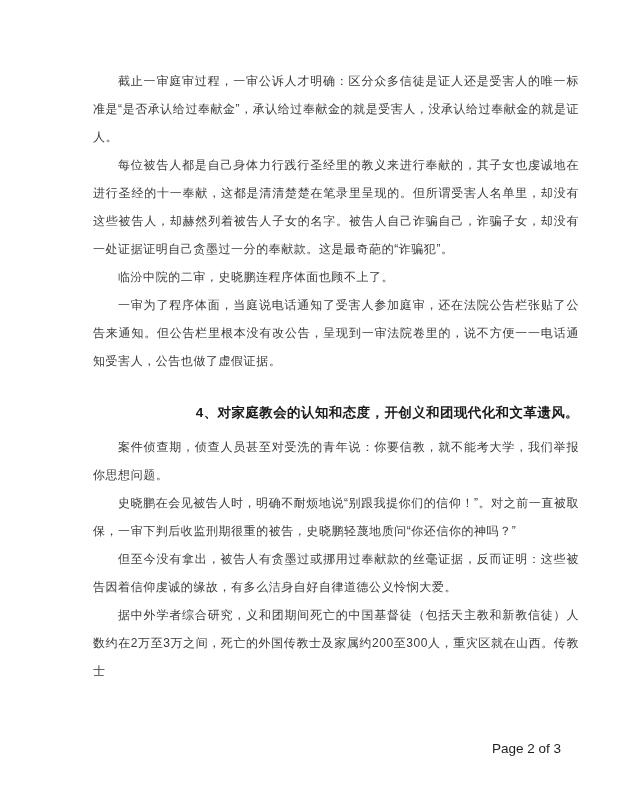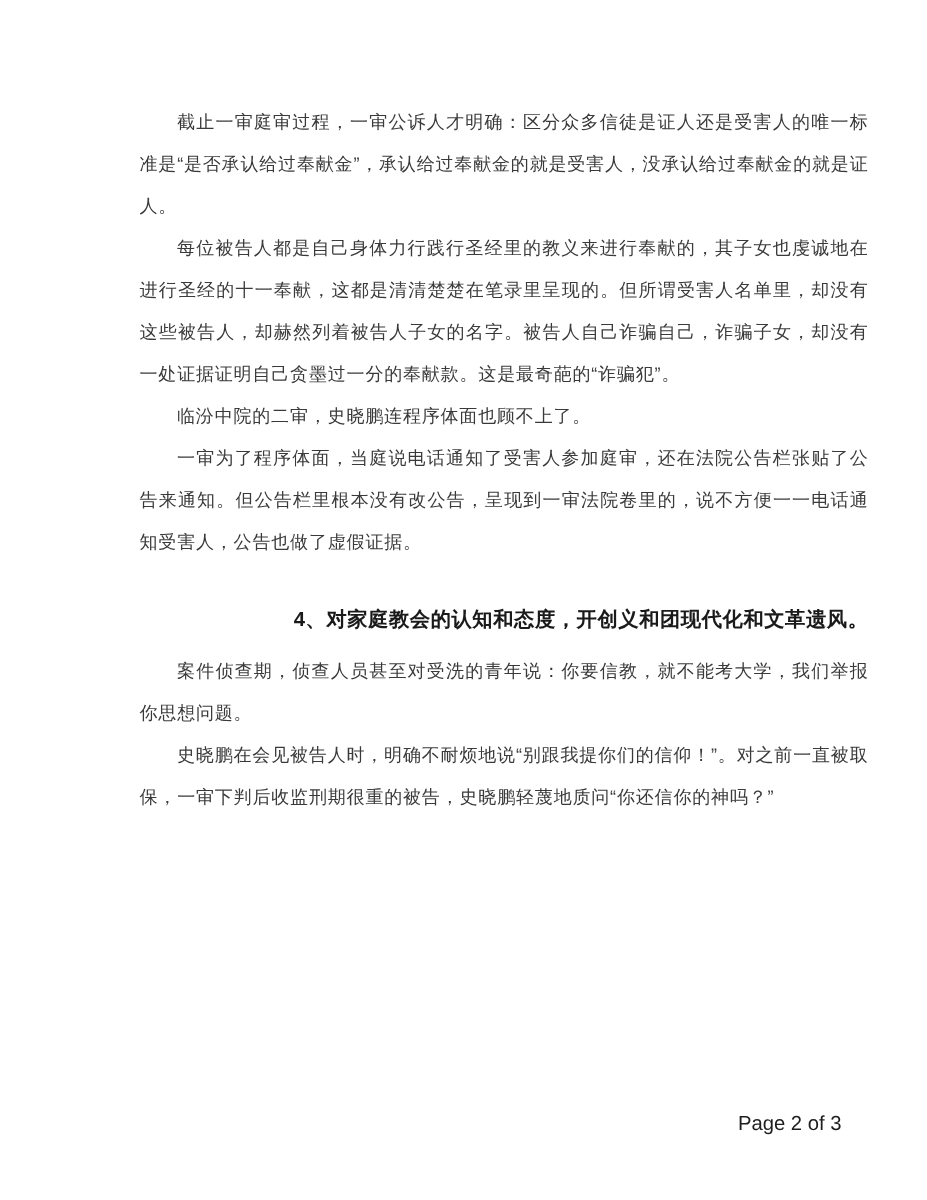--- a/index.html
+++ b/index.html
@@ -78,20 +78,22 @@
   <div class="doc-body">
     <p class="para">截止一审庭审过程，一审公诉人才明确：区分众多信徒是证人还是受害人的唯一标准是“是否承认给过奉献金”，承认给过奉献金的就是受害人，没承认给过奉献金的就是证人。</p>
     <p class="para">每位被告人都是自己身体力行践行圣经里的教义来进行奉献的，其子女也虔诚地在进行圣经的十一奉献，这都是清清楚楚在笔录里呈现的。但所谓受害人名单里，却没有这些被告人，却赫然列着被告人子女的名字。被告人自己诈骗自己，诈骗子女，却没有一处证据证明自己贪墨过一分的奉献款。这是最奇葩的“诈骗犯”。</p>
     <p class="para">临汾中院的二审，史晓鹏连程序体面也顾不上了。</p>
     <p class="para">一审为了程序体面，当庭说电话通知了受害人参加庭审，还在法院公告栏张贴了公告来通知。但公告栏里根本没有改公告，呈现到一审法院卷里的，说不方便一一电话通知受害人，公告也做了虚假证据。</p>
 
     <h4 class="section-heading">4、对家庭教会的认知和态度，开创义和团现代化和文革遗风。</h4>
 
     <p class="para">案件侦查期，侦查人员甚至对受洗的青年说：你要信教，就不能考大学，我们举报你思想问题。</p>
     <p class="para">史晓鹏在会见被告人时，明确不耐烦地说“别跟我提你们的信仰！”。对之前一直被取保，一审下判后收监刑期很重的被告，史晓鹏轻蔑地质问“你还信你的神吗？”</p>
+    <p class="para">但至今没有拿出，被告人有贪墨过或挪用过奉献款的丝毫证据，反而证明：这些被告因着信仰虔诚的缘故，有多么洁身自好自律道德公义怜悯大爱。</p>
+    <p class="para">据中外学者综合研究，义和团期间死亡的中国基督徒（包括天主教和新教信徒）人数约在2万至3万之间，死亡的外国传教士及家属约200至300人，重灾区就在山西。传教士</p>
   </div>
 
   <div class="page-number">Page 2 of 3</div>
 
   <div class="watermark">
     <span class="wm-icon">
       <svg viewBox="0 0 50 42" width="25" height="21" aria-hidden="true">
         <path fill="#b5b5b5" d="M19 2C9.6 2 2 8.3 2 16.1c0 4.5 2.5 8.5 6.5 11.1l-1.6 5.2 5.8-3.1c1.9.6 4.1 1 6.3 1 .5 0 1.1 0 1.6-.1-.4-1.2-.6-2.4-.6-3.7 0-7.4 7.2-13.4 16.1-13.4h.5C34.9 6.6 27.6 2 19 2z"></path>
         <path fill="#b5b5b5" d="M36 15.5c-7.7 0-14 5.2-14 11.7S28.3 38.9 36 38.9c1.7 0 3.4-.3 4.9-.8l4.8 2.6-1.4-4.4c3.3-2.1 5.7-5.5 5.7-9.1 0-6.5-6.3-11.7-14-11.7z"></path>
         <circle cx="12.8" cy="13.2" r="2.2" fill="#ffffff"></circle>

